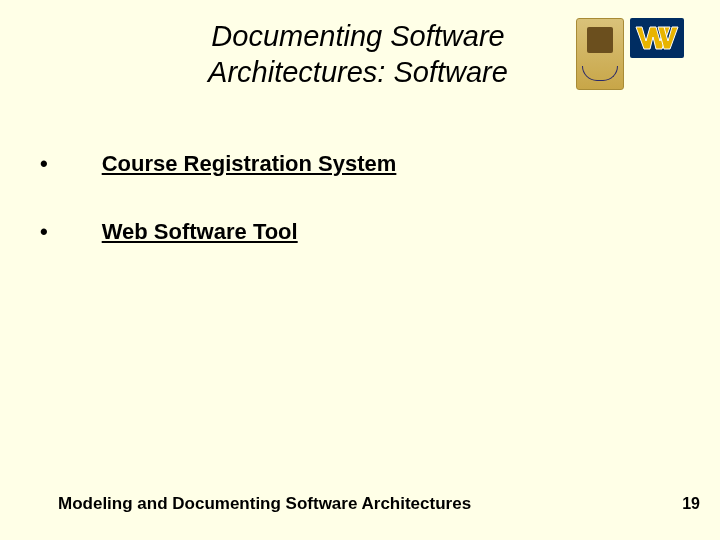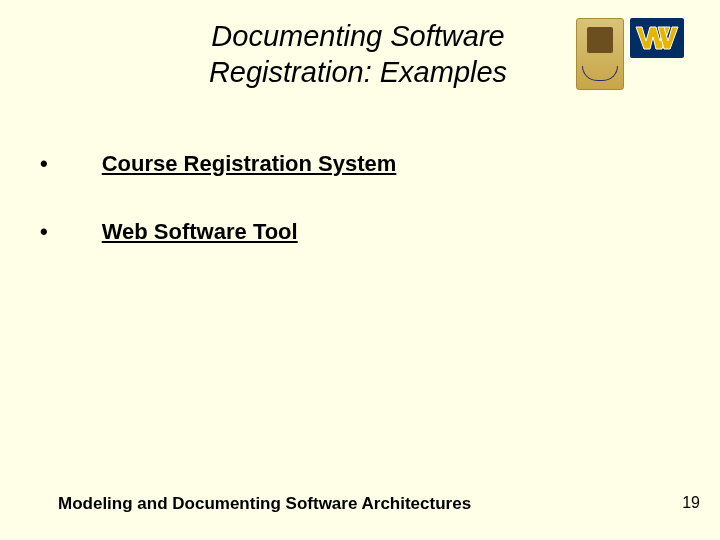--- a/index.html
+++ b/index.html
@@ -96,38 +96,38 @@
     color: #000;
     margin-left: 40px;
   }
   .footer {
     position: absolute;
     bottom: 26px;
     left: 58px;
     right: 20px;
     display: flex;
     justify-content: space-between;
-    align-items: flex-start;
+    align-items: center;
     font-size: 17px;
     font-weight: 700;
     color: #000;
   }
   .page-num {
-    font-weight: 400;
+    font-weight: 700;
     font-size: 16px;
   }
 </style>
 </head>
 <body>
 
 <div class="header">
   <div class="title-block">
     <div class="title">
       <span>Documenting Software</span><br>
-      <span>Registration: Examples</span>
+      <span>Architectures: Software</span>
     </div>
   </div>
   <div class="logos">
     <div class="logo-cu"></div>
     <div class="logo-wv">
       <svg width="46" height="30" viewBox="0 0 46 30">
         <path d="M2 4 L8 4 L12 18 L16 4 L22 4 L26 18 L30 4 L36 4 L28 26 L22 26 L19 14 L16 26 L10 26 Z" fill="#e8b400" stroke="#ffffff" stroke-width="1"></path>
         <path d="M24 4 L30 4 L34 18 L38 4 L44 4 L36 26 L30 26 Z" fill="#e8b400" stroke="#ffffff" stroke-width="1"></path>
       </svg>
     </div>

